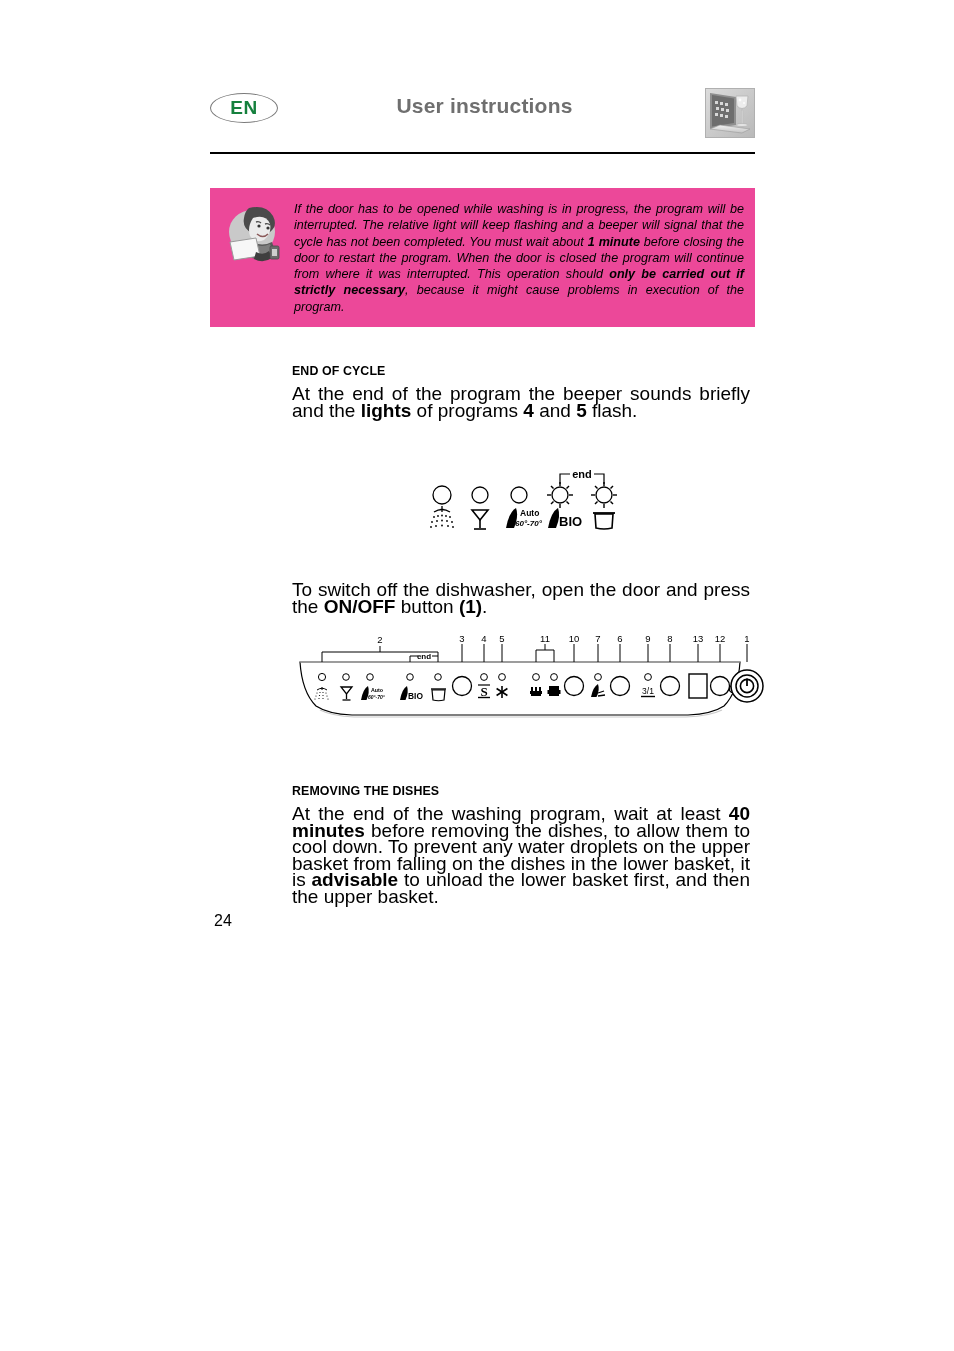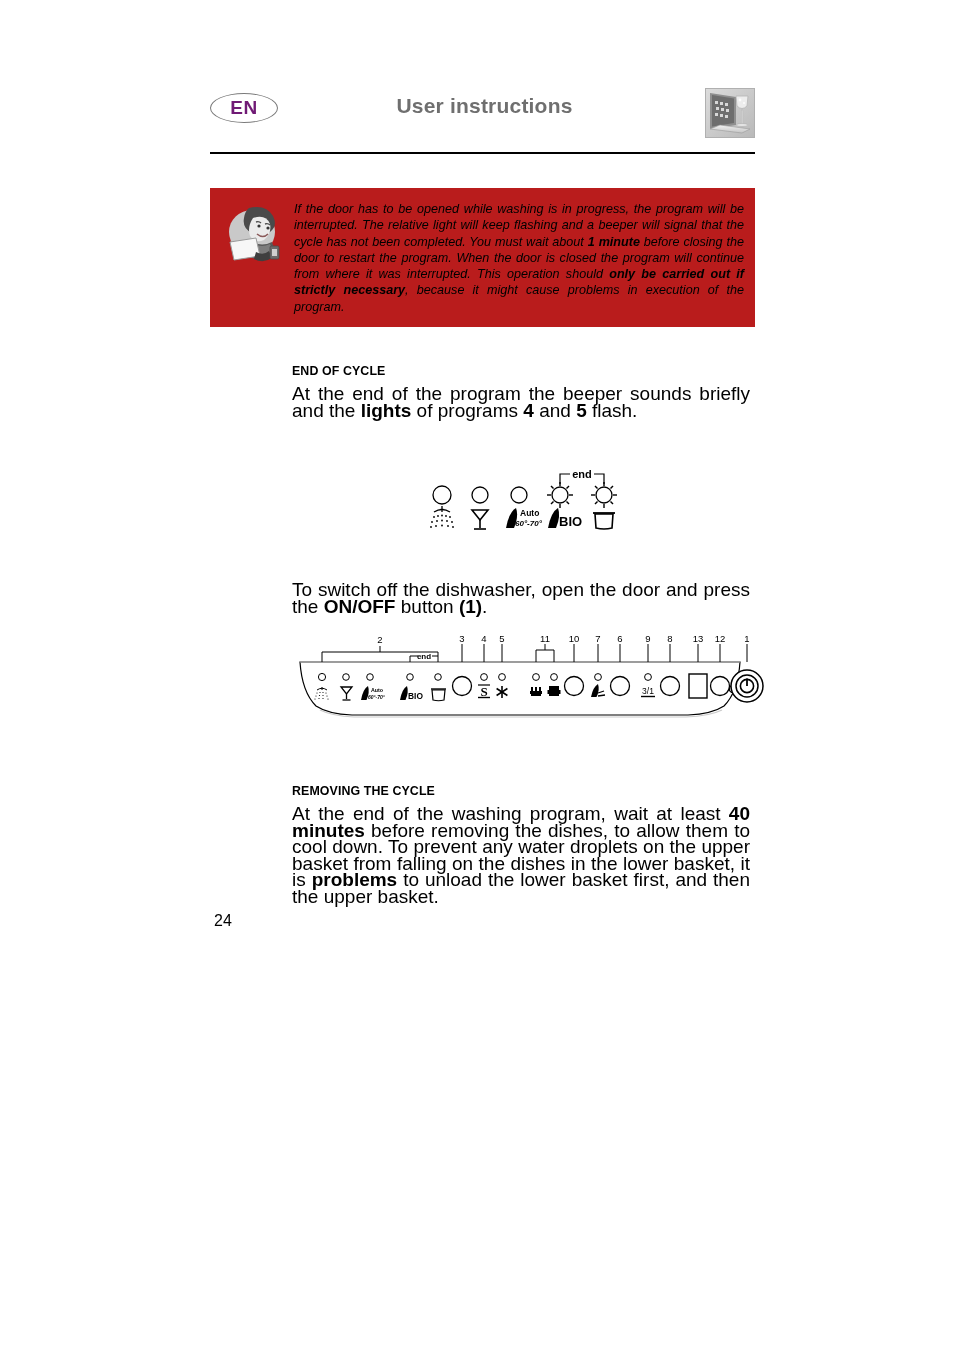--- a/index.html
+++ b/index.html
@@ -25,21 +25,21 @@
     height: 62px;
   }
   .lang-badge {
     position: absolute;
     left: 0px;
     top: 5px;
     width: 66px;
     height: 28px;
     border: 1.6px solid #7a7a7a;
     border-radius: 50%;
-    color: #701a75;
+    color: #15803d;
     font-size: 19px;
     font-weight: bold;
     text-align: center;
     line-height: 27px;
     letter-spacing: 0.5px;
   }
   .header-title {
     position: absolute;
     left: 2px;
     top: 6px;
@@ -69,21 +69,21 @@
     border-top: 2px solid #000;
   }
 
   
   .note-box {
     position: absolute;
     left: 210px;
     top: 188px;
     width: 545px;
     height: 139px;
-    background: #b91c1c;
+    background: #ec4899;
     box-sizing: border-box;
   }
   .note-icon {
     position: absolute;
     left: 16px;
     top: 14px;
     width: 62px;
     height: 68px;
   }
   .note-text {
@@ -487,16 +487,16 @@
       <circle cx="455" cy="50" r="16" fill="#fff" stroke="#000" stroke-width="1.5"></circle>
       <circle cx="455" cy="50" r="11" fill="#fff" stroke="#000" stroke-width="1.5"></circle>
       <g>
         <circle cx="455" cy="50" r="6.6" fill="#fff" stroke="#000" stroke-width="1.6"></circle>
         <path d="M455 42.5 L455 50" stroke="#000" stroke-width="1.8"></path>
       </g>
     </g>
   </svg>
 </div>
 
-<div class="section-heading" id="rtd-heading">REMOVING THE CYCLE</div>
-<div class="body-para" id="rtd-para">At the end of the washing program, wait at least <b>40 minutes</b> before removing the dishes, to allow them to cool down. To prevent any water droplets on the upper basket from falling on the dishes in the lower basket, it is <b>problems</b> to unload the lower basket first, and then the upper basket.</div>
+<div class="section-heading" id="rtd-heading">REMOVING THE DISHES</div>
+<div class="body-para" id="rtd-para">At the end of the washing program, wait at least <b>40 minutes</b> before removing the dishes, to allow them to cool down. To prevent any water droplets on the upper basket from falling on the dishes in the lower basket, it is <b>advisable</b> to unload the lower basket first, and then the upper basket.</div>
 
 <div class="page-number">24</div>
 
 </body></html>

